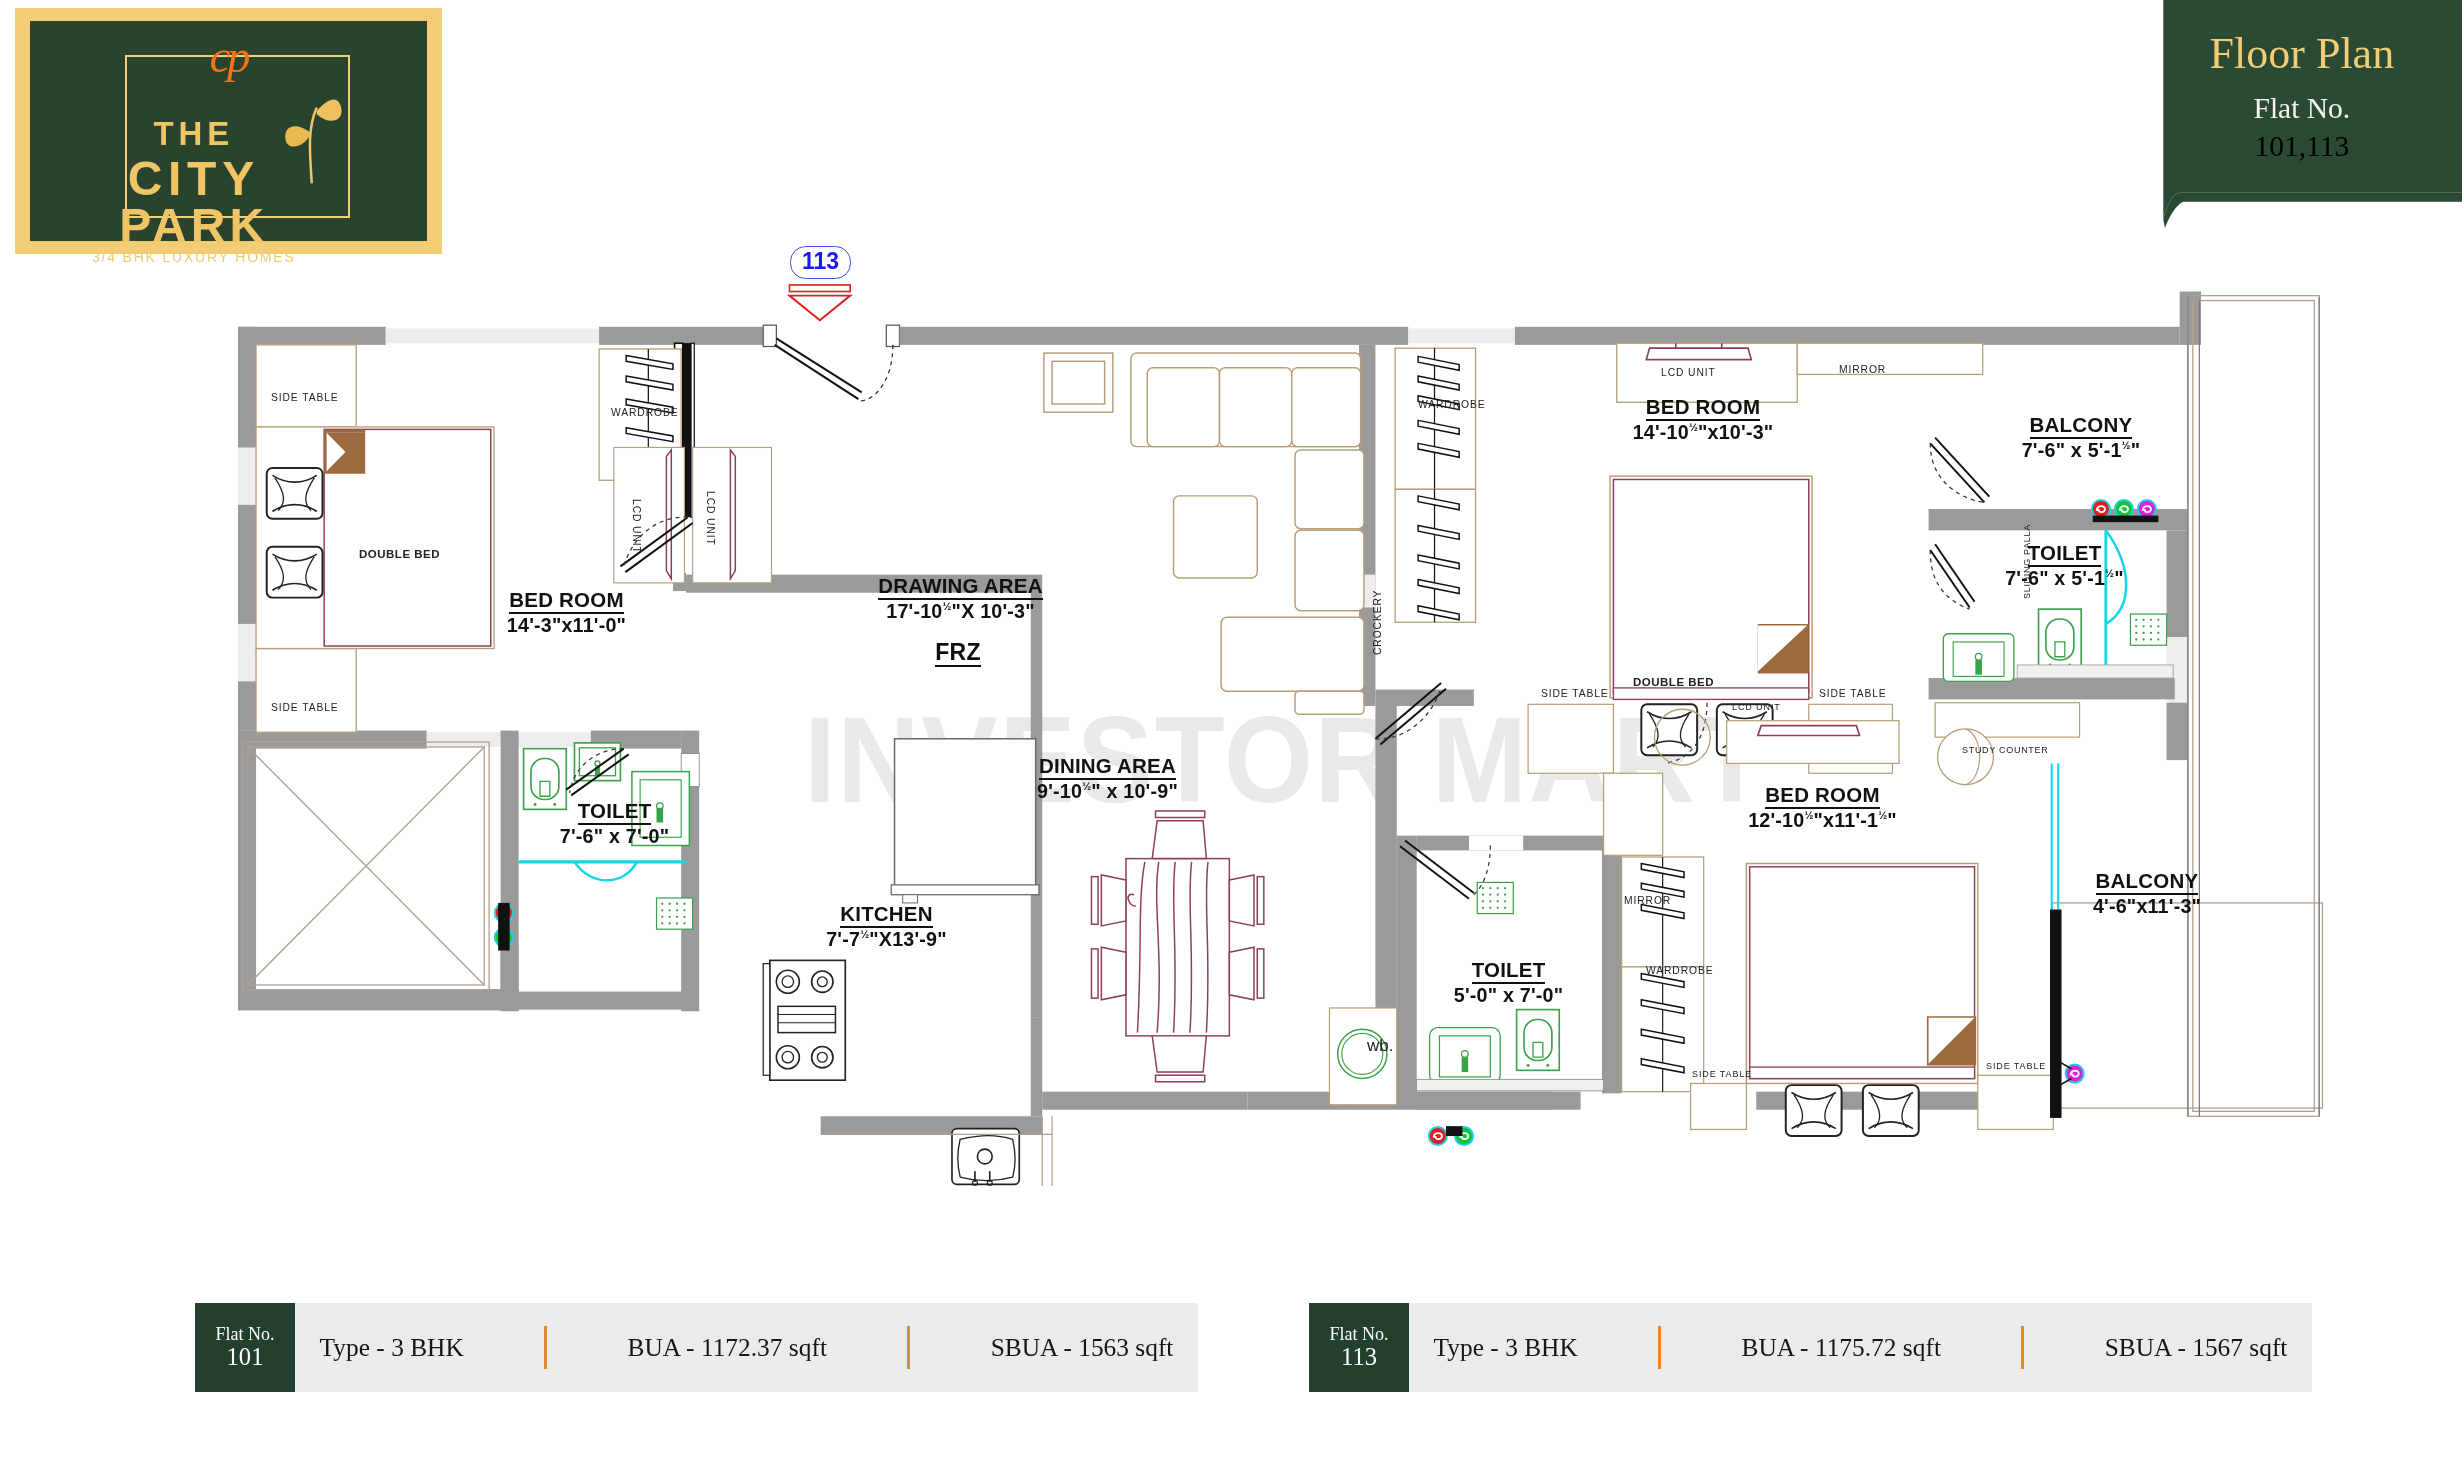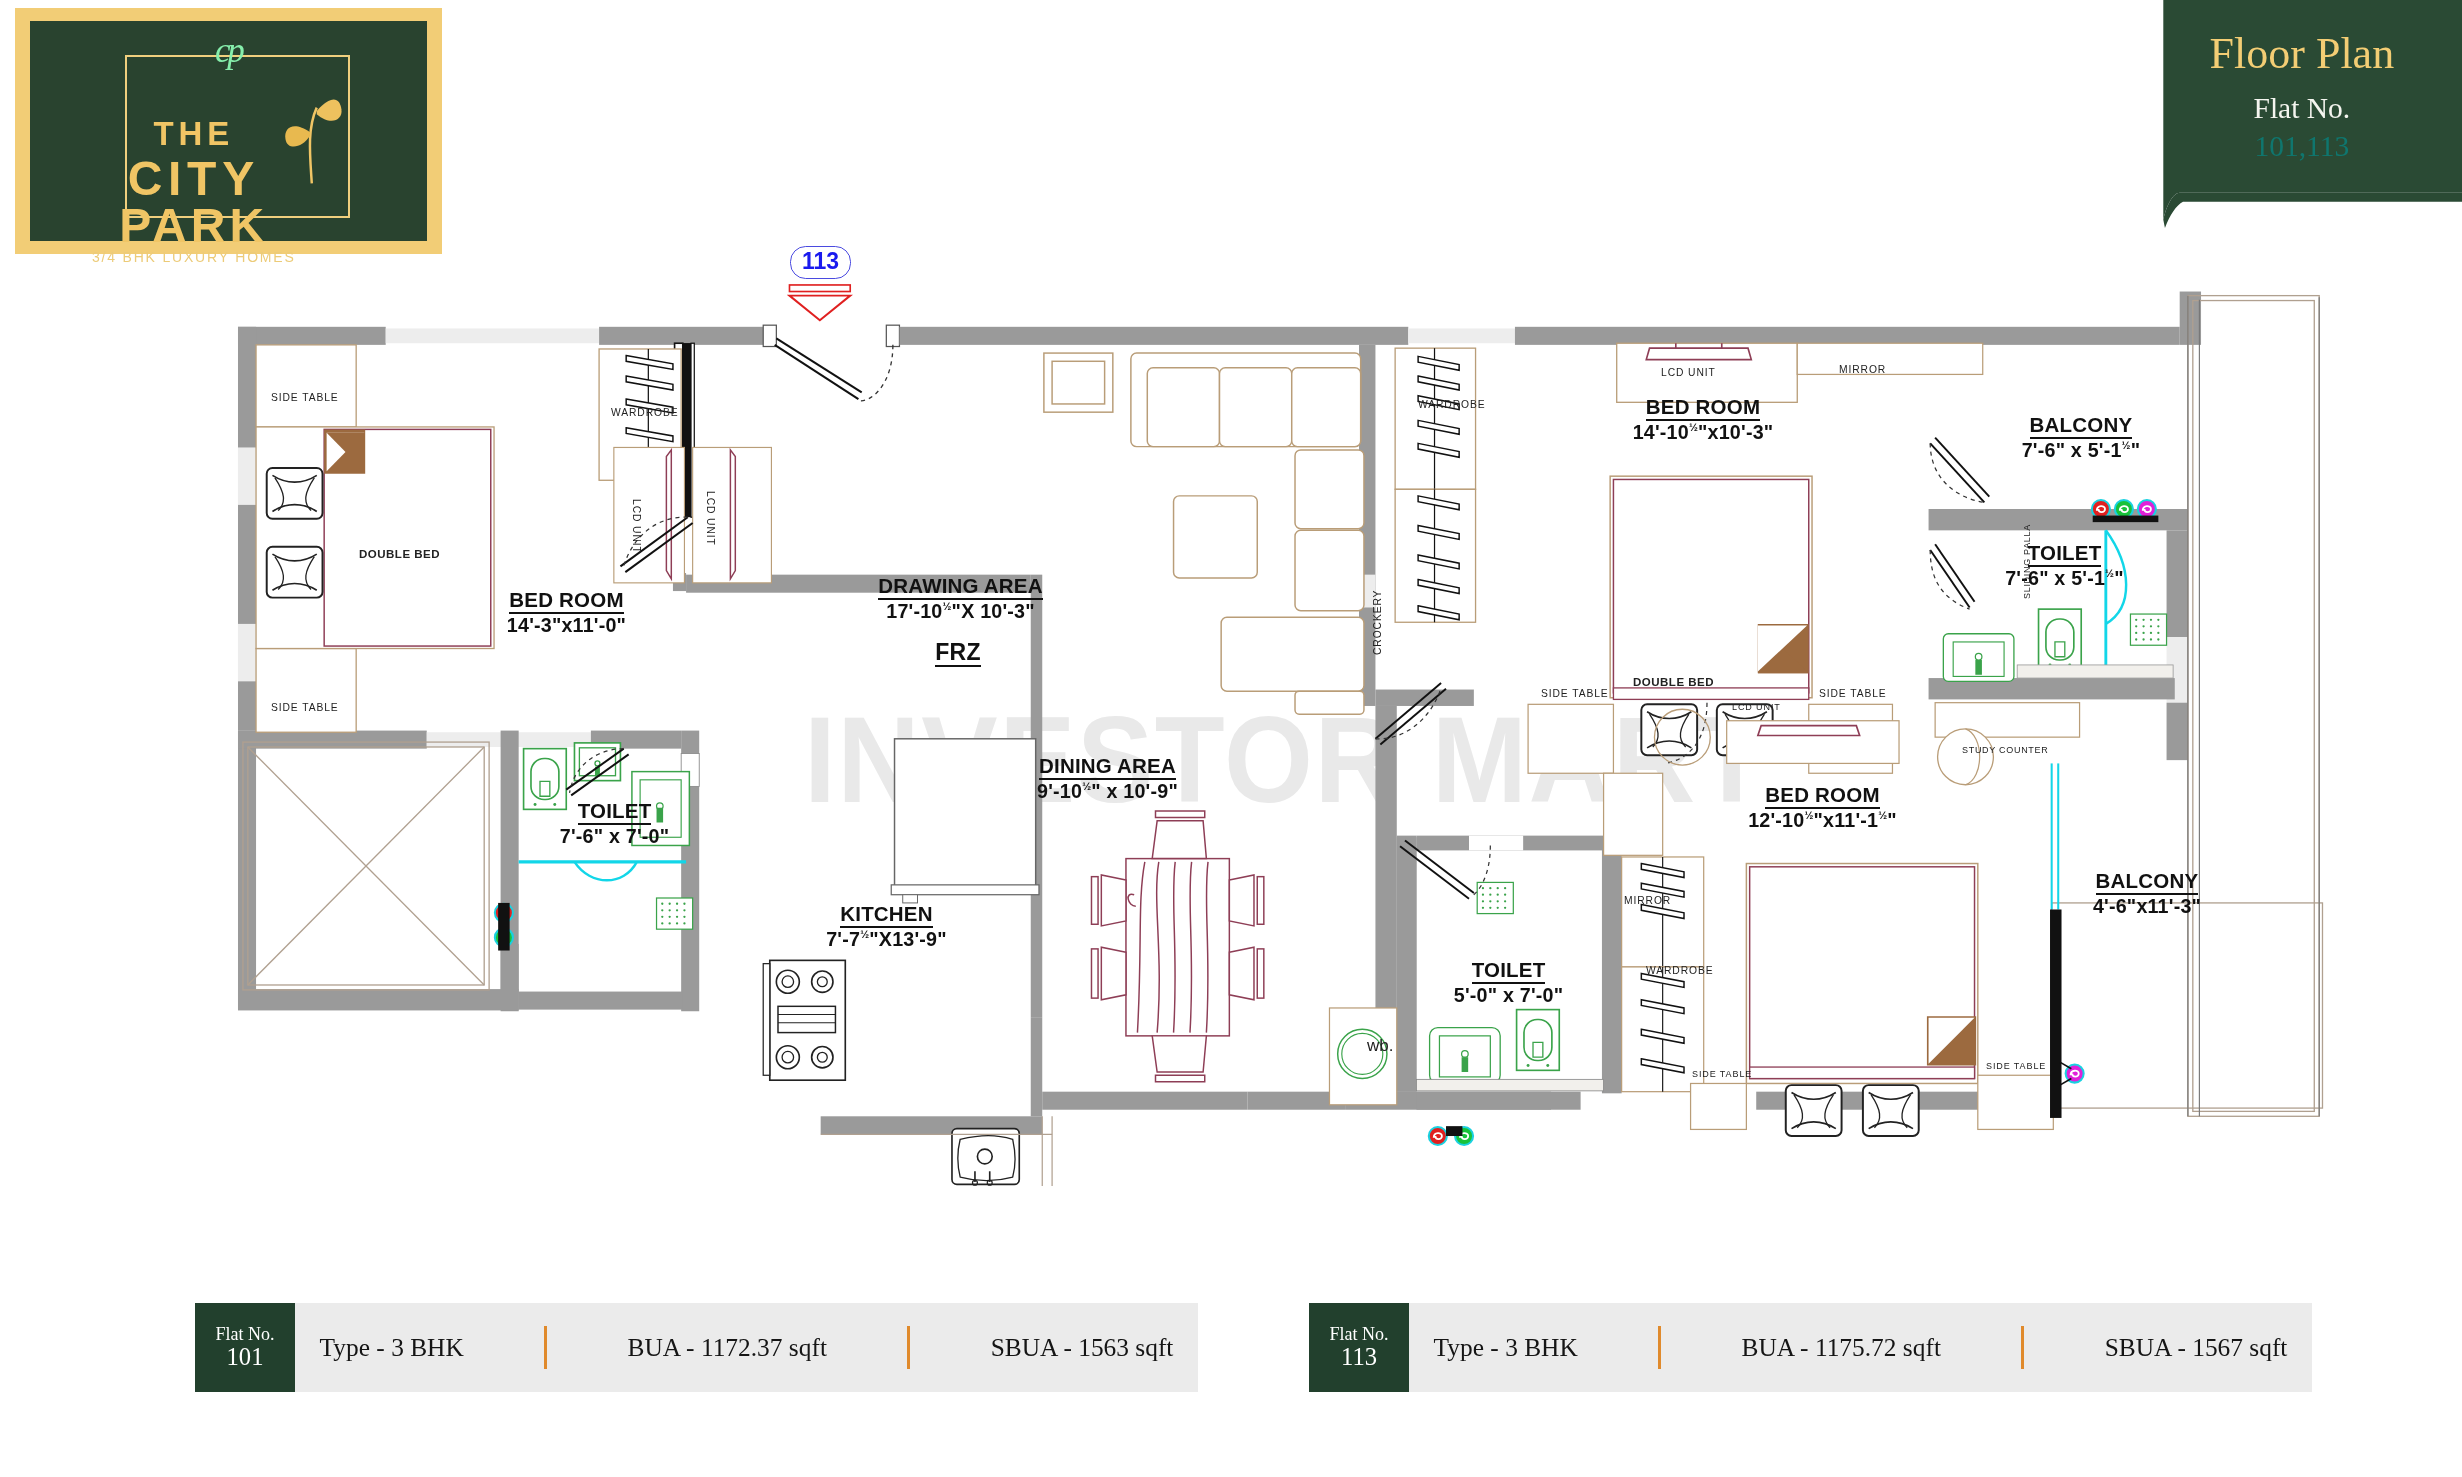--- a/index.html
+++ b/index.html
@@ -7,39 +7,39 @@
        font-family:"Liberation Sans",sans-serif;}
 
   
   #logo-box{position:absolute;left:14.8px;top:8.2px;width:427px;height:246px;
     background:#f2cd76;padding:0;box-sizing:border-box;}
   #logo-inner{position:absolute;left:14.8px;top:13px;right:14.8px;bottom:13px;
     background:#29432f;box-sizing:border-box;}
   #logo-frame{position:absolute;left:95px;top:34px;right:77px;bottom:23px;
     border:2.5px solid #f0cf7e;box-sizing:border-box;}
   #logo-cp{position:absolute;left:0;right:0;top:11.5px;text-align:center;
-    font-family:"Liberation Serif",serif;font-style:italic;font-size:35px;
-    color:#86efac;letter-spacing:-3.3px;line-height:1;}
+    font-family:"Liberation Serif",serif;font-style:italic;font-size:47px;
+    color:#f97316;letter-spacing:-3.3px;line-height:1;}
   .logo-word{position:absolute;left:0;right:0;text-align:center;
     font-family:"Liberation Sans",sans-serif;font-weight:bold;color:#f0c565;}
   #logo-the{top:94px;font-size:33px;letter-spacing:4.9px;left:-69px;}
   #logo-city{top:130px;font-size:48px;letter-spacing:5.7px;left:-69px;}
   #logo-park{top:177px;font-size:48px;letter-spacing:4.1px;left:-69px;}
   #logo-tag{top:228px;font-size:14px;letter-spacing:1.8px;font-weight:normal;color:#eccb78;left:-69px;}
   #logo-leaf{position:absolute;right:79px;top:57px;width:79px;height:107px;}
 
   
   #header-banner{position:absolute;right:0;top:0;width:299px;height:246px;}
   #header-banner svg{position:absolute;left:0;top:0;}
   #header-title{position:absolute;left:0;right:21.3px;top:28px;text-align:center;
     font-family:"Liberation Serif",serif;font-size:44px;color:#f3cd74;}
   #header-sub1{position:absolute;left:0;right:21.3px;top:92px;text-align:center;
     font-family:"Liberation Serif",serif;font-size:29.5px;color:#f4f5ef;}
   #header-sub2{position:absolute;left:0;right:21.3px;top:130px;text-align:center;
-    font-family:"Liberation Serif",serif;font-size:29.5px;color:#0f766e;}
+    font-family:"Liberation Serif",serif;font-size:29.5px;color:#000000;}
 
   
   #watermark{position:absolute;left:804px;top:689px;width:919px;
     font-family:"Liberation Sans",sans-serif;font-weight:bold;font-size:123px;
     color:#e9e9e9;letter-spacing:1.6px;transform:scaleX(0.93);transform-origin:left top;
     white-space:nowrap;user-select:none;}
 
   
   #plan{position:absolute;left:0;top:0;width:2462px;height:1256px;}
 

